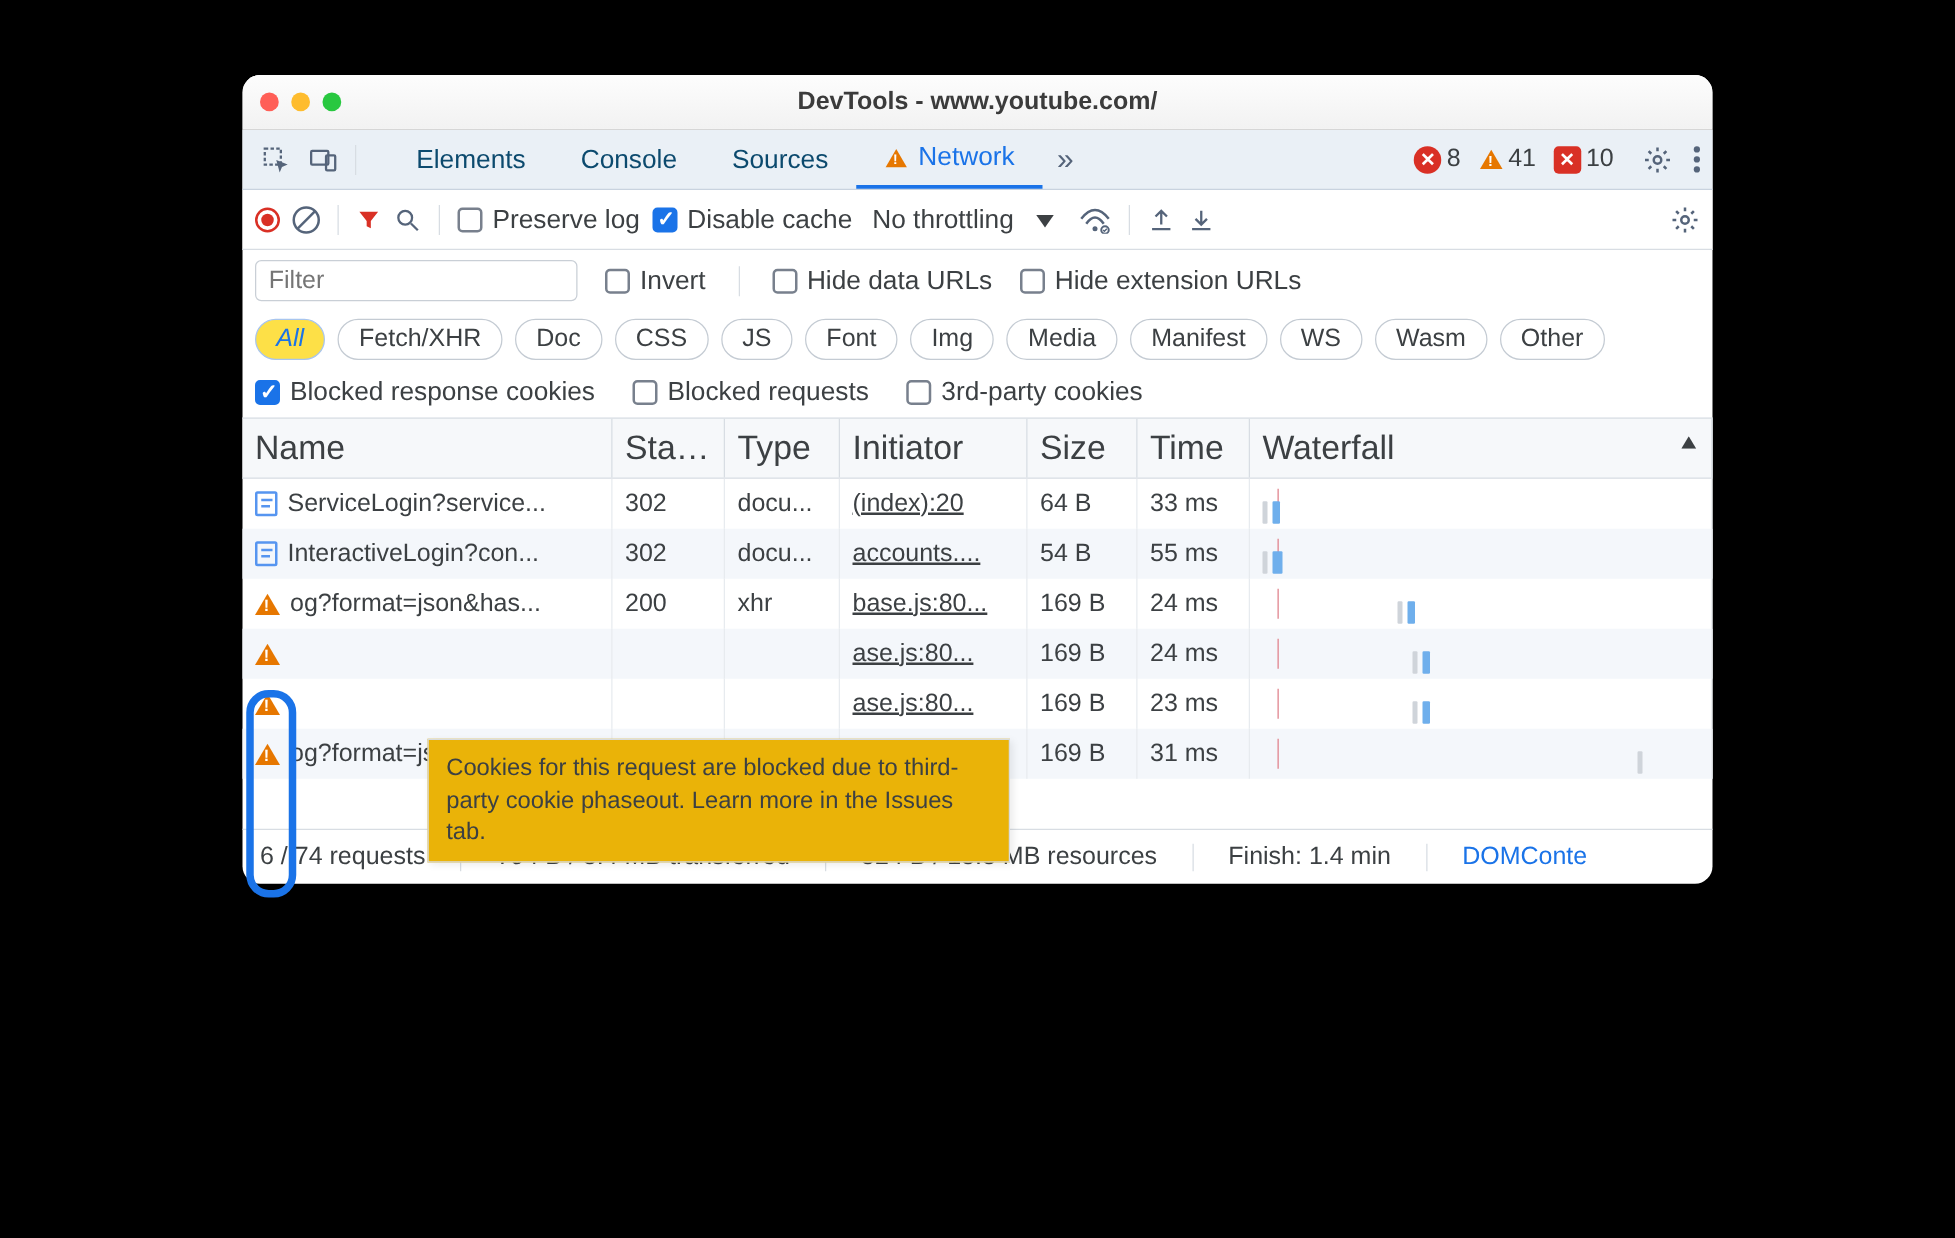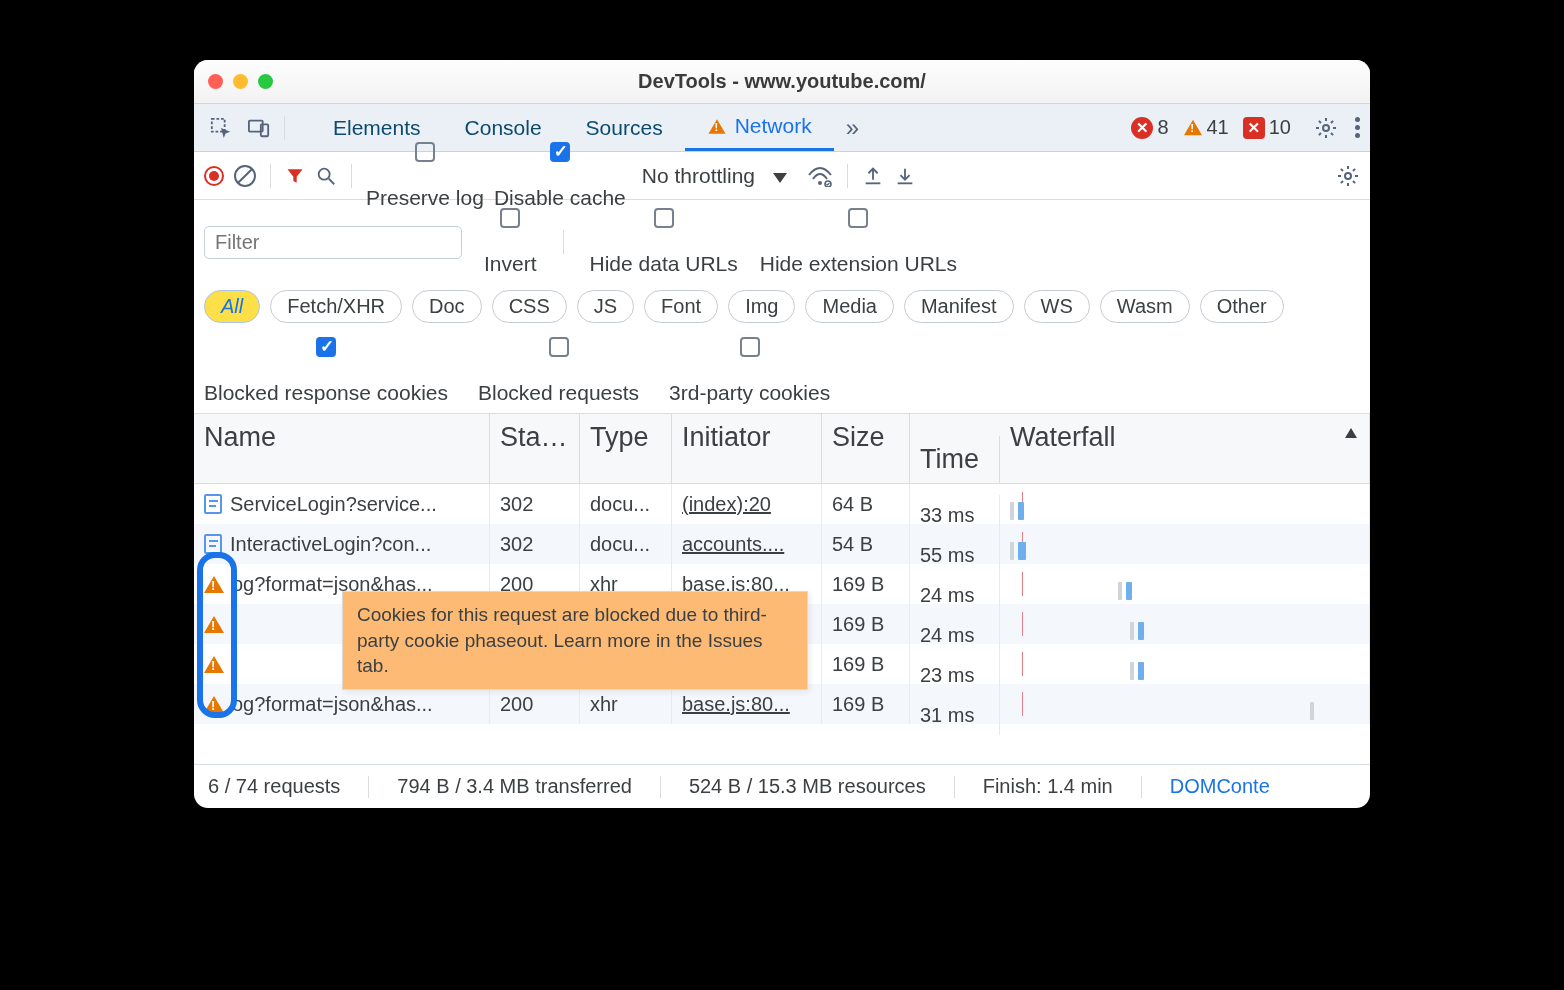--- a/index.html
+++ b/index.html
@@ -54,52 +54,52 @@
   .badge-circ{width:22px;height:22px;border-radius:50%;display:inline-flex;align-items:center;justify-content:center;color:#fff;font-size:15px;font-weight:bold;}
   .err-b{background:#d93025;} .crit-b{background:#d93025;border-radius:4px;}
   .toolbar {
     display:flex; align-items:center; padding:6px 10px; border-bottom:1px solid #d8dde3; gap:10px; height:48px;
     background:#fff;
   }
   .rec-btn{width:20px;height:20px;border:2px solid #d93025;border-radius:50%;display:flex;align-items:center;justify-content:center;}
   .rec-btn::after{content:"";width:10px;height:10px;background:#d93025;border-radius:50%;}
   .vline{width:1px;height:24px;background:#d8dde3;margin:0 4px;}
   .funnel{color:#d93025;}
-  .chk{display:flex;align-items:center;gap:24px;color:#3c4043;font-size:21px;flex-direction:column;}
+  .chk{display:flex;align-items:center;gap:8px;color:#3c4043;font-size:21px;}
   .chkbox{width:20px;height:20px;border:2px solid #78808d;border-radius:4px;display:inline-block;}
   .chkbox.on{background:#1a73e8;border-color:#1a73e8;position:relative;}
   .chkbox.on::after{content:"✓";color:#fff;position:absolute;left:2px;top:-3px;font-size:17px;font-weight:bold;}
   .select{color:#3c4043;font-size:21px;margin-left:6px;}
   .filter-row{display:flex;align-items:center;padding:8px 10px;gap:22px;border-bottom:none;}
   .filter-input{width:258px;border:1px solid #c9cfd6;border-radius:5px;padding:4px 10px;font-size:20px;color:#8a9099;}
   .type-chips{display:flex;gap:10px;padding:6px 10px 10px 10px;flex-wrap:wrap;}
   .chip{border:1px solid #c4cbd3;border-radius:18px;padding:4px 16px;font-size:20px;color:#3c4043;cursor:pointer;background:#fff;}
   .chip.active{background:#fde047;border-color:#a8c5ee;color:#1a73e8;font-style:italic;}
   .filter-opts{display:flex;gap:30px;padding:4px 10px 8px 10px;}
   .header-row{display:flex;border-top:1px solid #d8dde3;border-bottom:1px solid #d8dde3;background:#f6f8fa;font-size:27px;color:#3c4043;}
   .col{padding:8px 10px;border-right:1px solid #d8dde3;overflow:hidden;text-overflow:ellipsis;white-space:nowrap;}
-  .c-name{width:296px;} .c-status{width:90px;} .c-type{width:92px;} .c-init{width:150px;} .c-size{width:88px;text-align:left;} .c-time{width:90px;text-align:right;margin-top:22px;} .c-wf{flex:1;position:relative;}
+  .c-name{width:296px;} .c-status{width:90px;} .c-type{width:92px;} .c-init{width:150px;} .c-size{width:88px;text-align:left;} .c-time{width:90px;text-align:right;} .c-wf{flex:1;position:relative;}
   .sort-tri{position:absolute;right:12px;top:14px;}
   .data-row{display:flex;font-size:20px;color:#3c4043;border-bottom:0;height:40px;align-items:center;}
   .data-row:nth-child(even){background:#f4f7fb;}
   .data-row .col{border-right:1px solid #e7ebef;display:flex;align-items:center;height:100%;}
   .name-cell{display:flex;align-items:center;gap:8px;overflow:hidden;}
   .doc-icon{width:18px;height:20px;border:2px solid #5695f0;border-radius:2px;position:relative;flex-shrink:0;}
   .doc-icon::before,.doc-icon::after{content:"";position:absolute;left:3px;height:2px;background:#5695f0;}
   .doc-icon::before{top:4px;width:9px;}
   .doc-icon::after{top:9px;width:7px;}
   .warn-tri{width:0;height:0;border-left:10px solid transparent;border-right:10px solid transparent;border-bottom:17px solid #e67700;position:relative;flex-shrink:0;}
   .warn-tri::after{content:"!";position:absolute;left:-3px;top:2px;color:#fff;font-size:13px;font-weight:bold;}
   .link{text-decoration:underline;color:#3c4043;}
   .wf-track{position:relative;height:100%;}
   .wf-axis{position:absolute;top:0;bottom:0;width:1px;background:#e0808a;left:12px;}
   .wf-bar{position:absolute;top:10px;height:18px;background:#6fafec;border-radius:1px;}
   .wf-bar.gray{background:#cfd4da;width:4px;}
   .highlight-box{position:absolute;left:3px;top:492px;width:40px;height:166px;border:6px solid #1a73e8;border-radius:18px;z-index:5;}
-  .tooltip{position:absolute;left:148px;top:531px;width:466px;background:#fdba74;border:1px solid #d7dbde;padding:10px 14px;font-size:19px;color:#3c4043;line-height:1.35;z-index:6;box-shadow:2px 2px 6px rgba(0,0,0,0.08);}
+  .tooltip{position:absolute;left:148px;top:531px;width:466px;background:#eab308;border:1px solid #d7dbde;padding:10px 14px;font-size:19px;color:#3c4043;line-height:1.35;z-index:6;box-shadow:2px 2px 6px rgba(0,0,0,0.08);}
   .status-bar{display:flex;gap:28px;padding:10px 14px;border-top:1px solid #d8dde3;font-size:20px;color:#3c4043;align-items:center;}
   .status-sep{width:1px;height:22px;background:#d8dde3;}
   .status-link{color:#1a73e8;}
   .icon-svg{width:22px;height:22px;}
   .gear{width:24px;height:24px;}
   svg{display:block;}
   .thr-caret{border-left:7px solid transparent;border-right:7px solid transparent;border-top:10px solid #3c4043;display:inline-block;margin-left:12px;}
   .clear-icon{width:22px;height:22px;border:2px solid #55647a;border-radius:50%;position:relative;}
   .clear-icon::after{content:"";position:absolute;width:20px;height:2px;background:#55647a;top:8px;left:-1px;transform:rotate(-45deg);}
   .more-tabs{font-size:24px;color:#55647a;cursor:pointer;margin-left:8px;}

